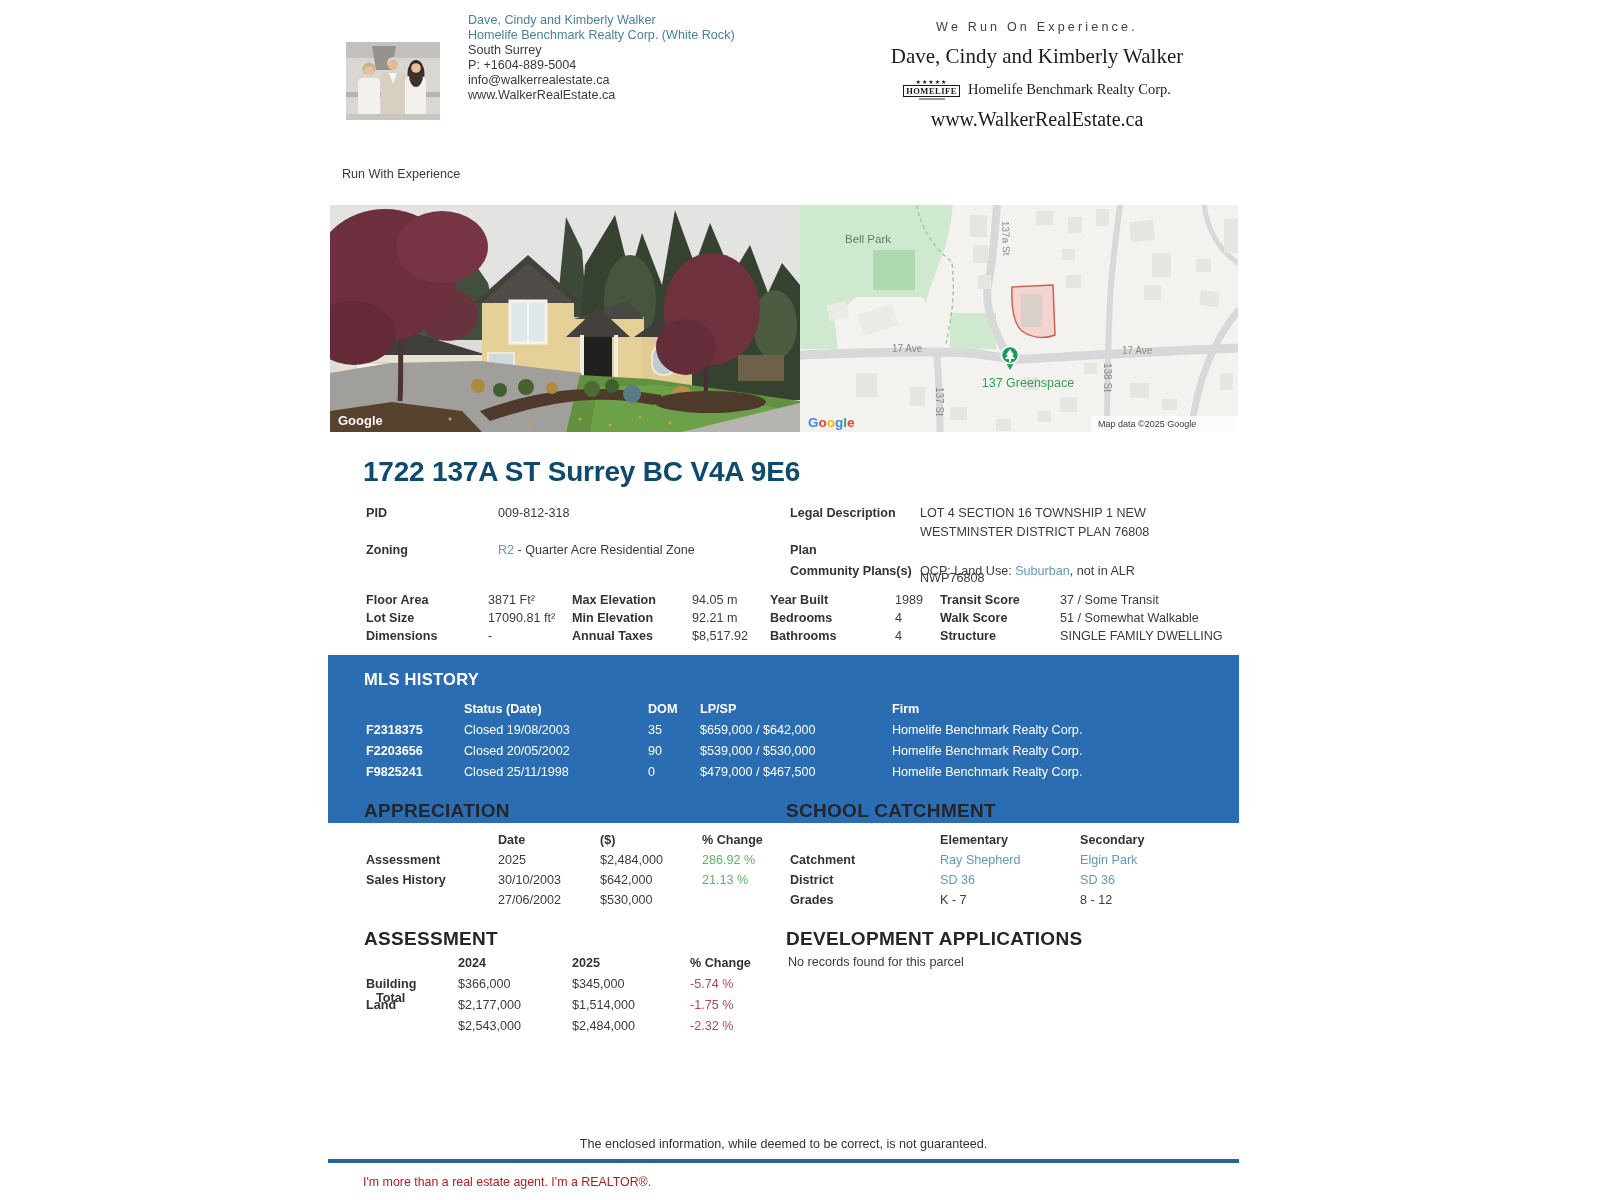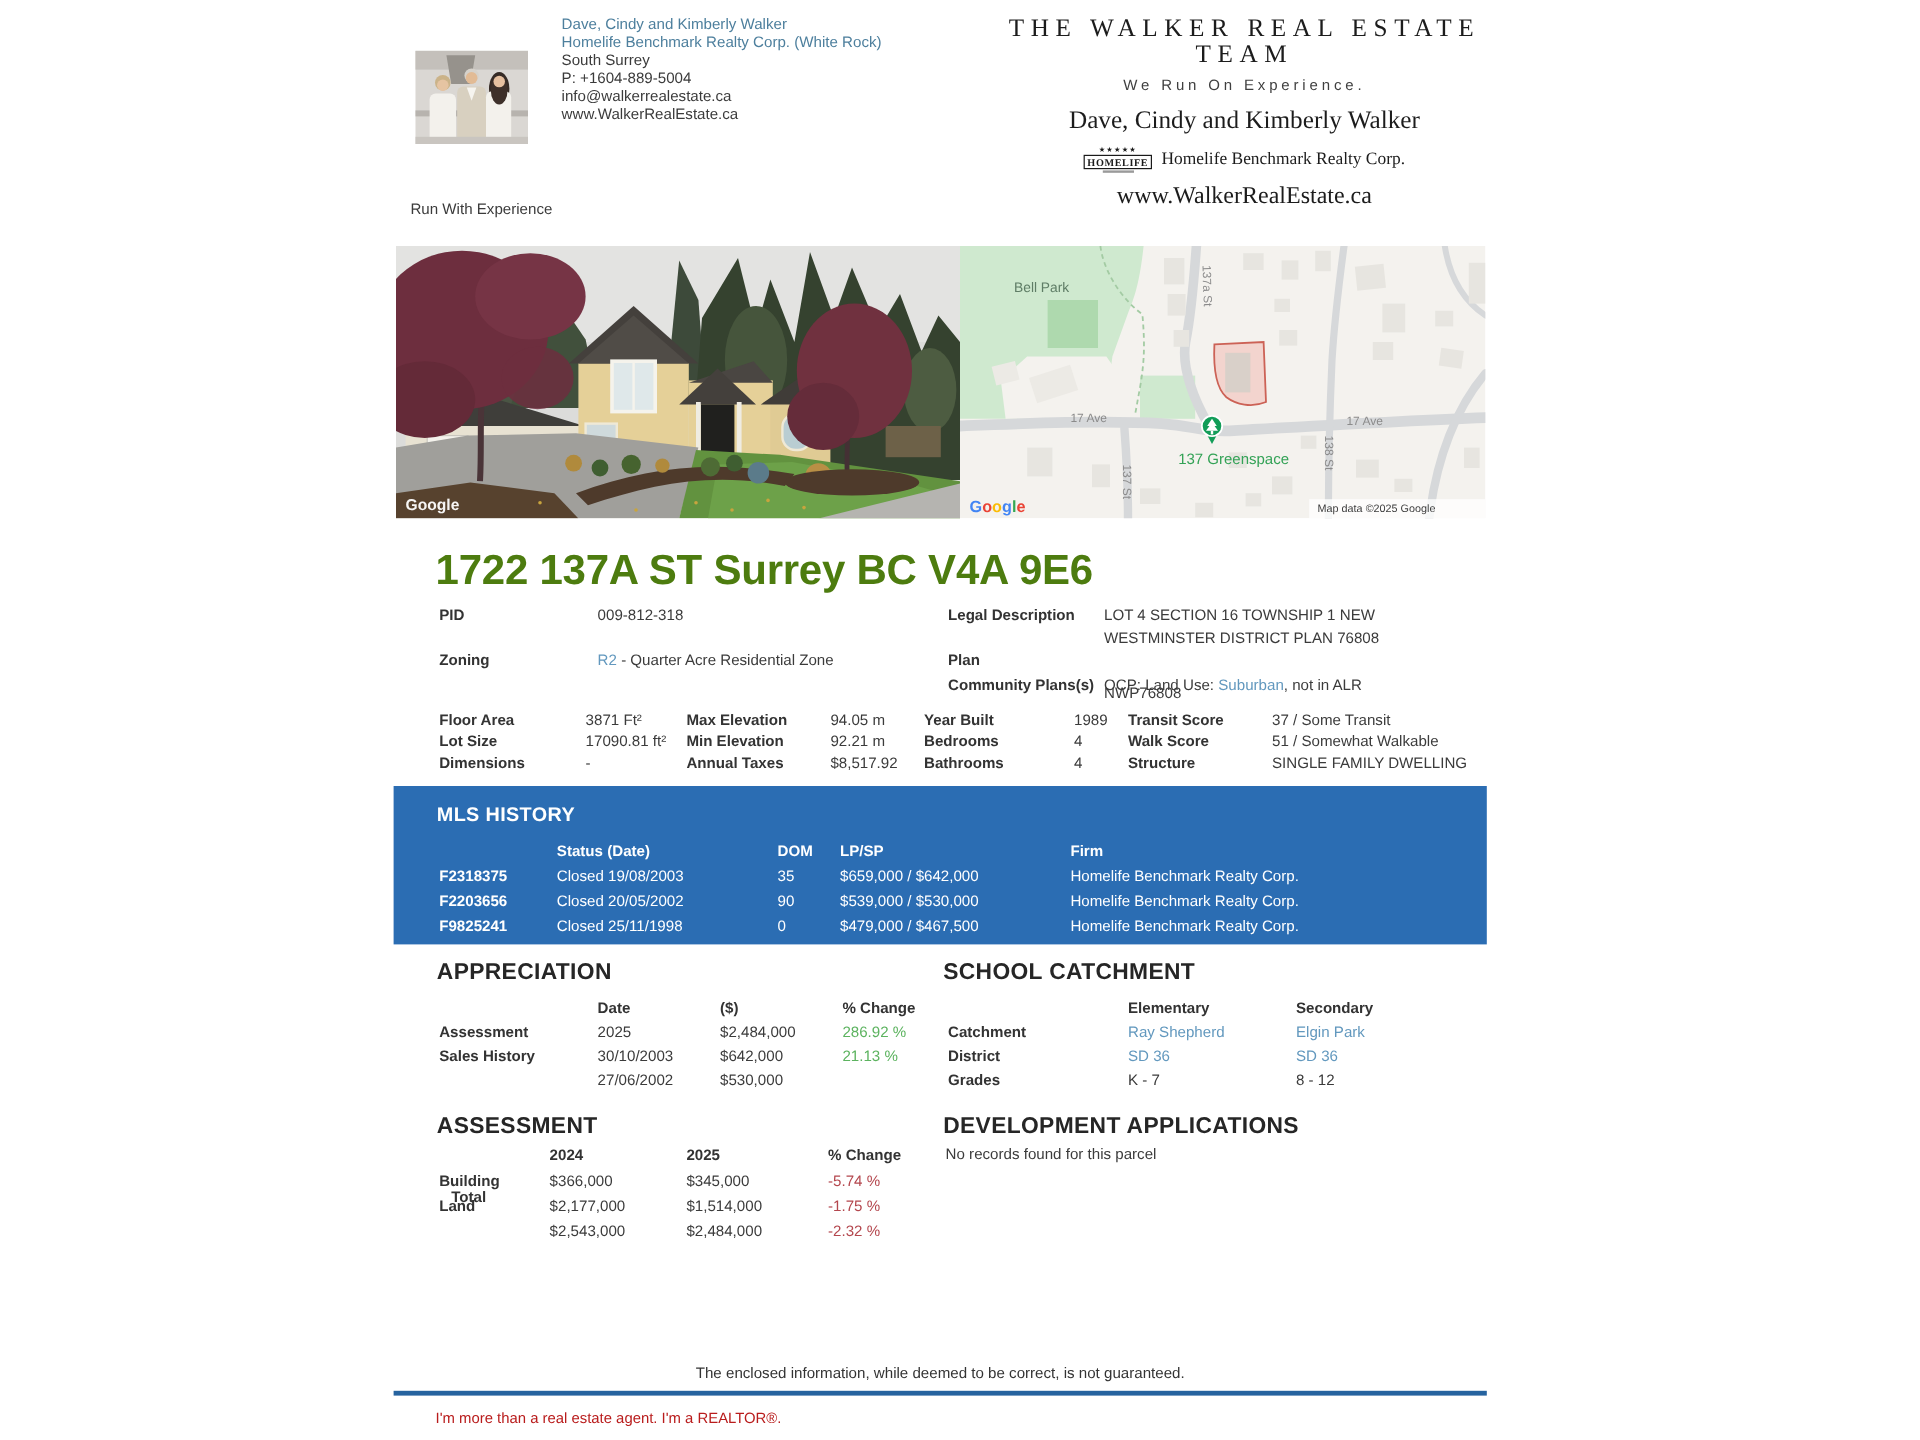--- a/index.html
+++ b/index.html
@@ -21,22 +21,22 @@
   .brand .agents{margin-top:10px;font-family:"Liberation Serif","DejaVu Serif",serif;font-size:21px;}
   .brand .brow{margin-top:10px;display:flex;justify-content:center;align-items:center;}
   .brand .btxt{font-family:"Liberation Serif","DejaVu Serif",serif;font-size:14.5px;}
   .brand .site{margin-top:8px;font-family:"Liberation Serif","DejaVu Serif",serif;font-size:20px;}
   .hl{display:inline-flex;flex-direction:column;align-items:center;margin-right:8px;}
   .hl-stars{font-size:6px;line-height:6px;letter-spacing:1px;color:#1a1a1a;}
   .hl-box{border:1px solid #1a1a1a;font-family:"Liberation Serif",serif;font-size:8.5px;font-weight:700;
           letter-spacing:.5px;padding:0 2px;line-height:10px;color:#1a1a1a;}
   .hl-bar{width:26px;height:2px;background:#9a9a9a;margin-top:1px;}
   .photo{position:absolute;top:205px;height:227px;overflow:hidden;}
-  .title{position:absolute;left:363px;top:456px;font-size:35px;font-weight:700;color:#4d7c0f;letter-spacing:-.2px;}
-  .band{position:absolute;left:328px;top:655px;width:911px;height:132px;background:#2b6db3;}
+  .title{position:absolute;left:363px;top:456px;font-size:28px;font-weight:700;color:#0c4a6e;letter-spacing:-.2px;}
+  .band{position:absolute;left:328px;top:655px;width:911px;height:168px;background:#2b6db3;}
   .band .sech{position:absolute;left:36px;top:15px;font-size:16.5px;font-weight:700;letter-spacing:.3px;color:#fff;}
   .divider{position:absolute;left:328px;top:1159px;width:911px;height:4px;background:#26639f;}
   .disc{position:absolute;left:328px;top:1137px;width:911px;text-align:center;font-size:12.6px;color:#333;}
   .tagline{position:absolute;left:363px;top:1175px;font-size:12.4px;color:#b91c1c;}
   svg text{font-family:"Liberation Sans","DejaVu Sans",sans-serif;}
 </style>
 </head>
 <body>
 
 <div class="page">
@@ -65,21 +65,20 @@
   <div class="contact">
     <div class="blue">Dave, Cindy and Kimberly Walker</div>
     <div class="blue">Homelife Benchmark Realty Corp. (White Rock)</div>
     <div>South Surrey</div>
     <div>P: +1604-889-5004</div>
     <div>info@walkerrealestate.ca</div>
     <div>www.WalkerRealEstate.ca</div>
   </div>
 
   <div class="brand">
-    <div class="team">THE WALKER REAL ESTATE TEAM</div>
     <div class="tag">We Run On Experience.</div>
     <div class="agents">Dave, Cindy and Kimberly Walker</div>
     <div class="brow">
       <span class="hl">
         <span class="hl-stars">★★★★★</span>
         <span class="hl-box">HOMELIFE</span>
         <span class="hl-bar"></span>
       </span>
       <span class="btxt">Homelife Benchmark Realty Corp.</span>
     </div>

